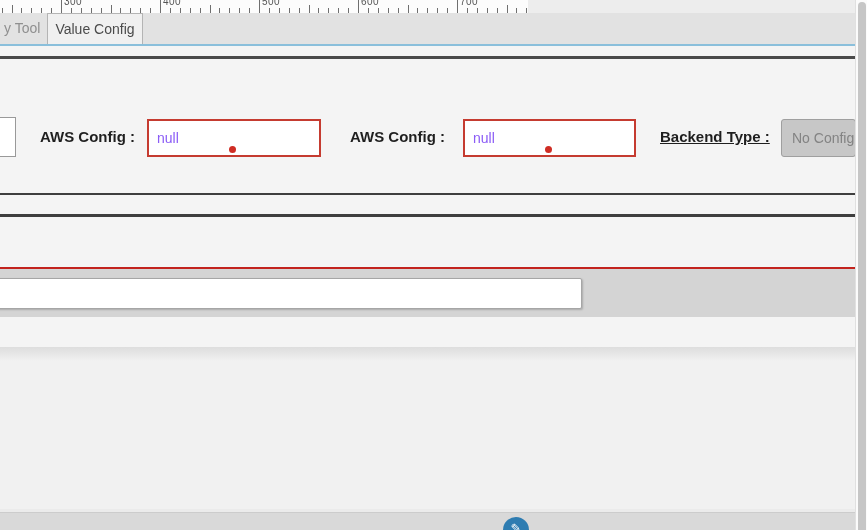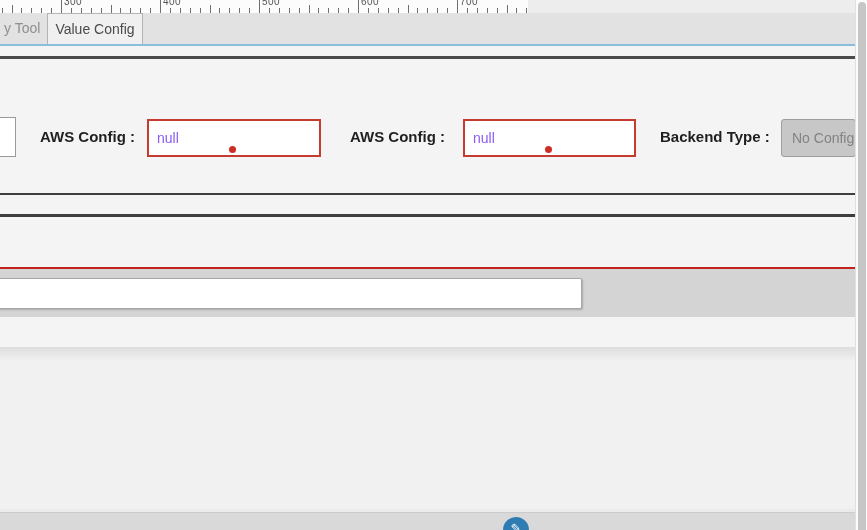--- a/index.html
+++ b/index.html
@@ -34,21 +34,21 @@
   .dark-line-b{position:absolute;left:0;top:193px;width:855px;height:2px;background:#3e3e3e;}
   .dark-line-c{position:absolute;left:0;top:214px;width:855px;height:3px;background:#3e3e3e;}
   .red-line{position:absolute;left:0;top:267px;width:855px;height:2px;background:#c2231d;}
 
   
   .cut-input-left{position:absolute;left:-6px;top:117px;width:20px;height:38px;
                   background:#fff;border:1px solid #999;}
   .fld-label{position:absolute;top:128px;font-size:15px;font-weight:bold;color:#1f1f1f;white-space:nowrap;}
   .lbl-prefix{left:40px;}
   .lbl-region{left:350px;}
-  .lbl-backend{left:660px;}
+  .lbl-backend{left:660px;text-decoration:underline;}
   .red-input{position:absolute;top:119px;height:34px;background:#fff;
              border:2px solid #c53b30;font-size:14px;color:#8b5cf6;
              padding:0 8px;outline:none;font-family:"Liberation Sans",sans-serif;}
   .inp-prefix{left:147px;width:154px;}
   .inp-region{left:463px;width:153px;}
   .vdot{position:absolute;width:7px;height:7px;border-radius:50%;background:#cf2d24;top:146px;}
   .dot-prefix{left:229px;}
   .dot-region{left:545px;}
   .novalue{position:absolute;left:781px;top:119px;width:63px;height:36px;line-height:36px;
            background:#c7c7c7;border:1px solid #9f9f9f;border-radius:3px;

